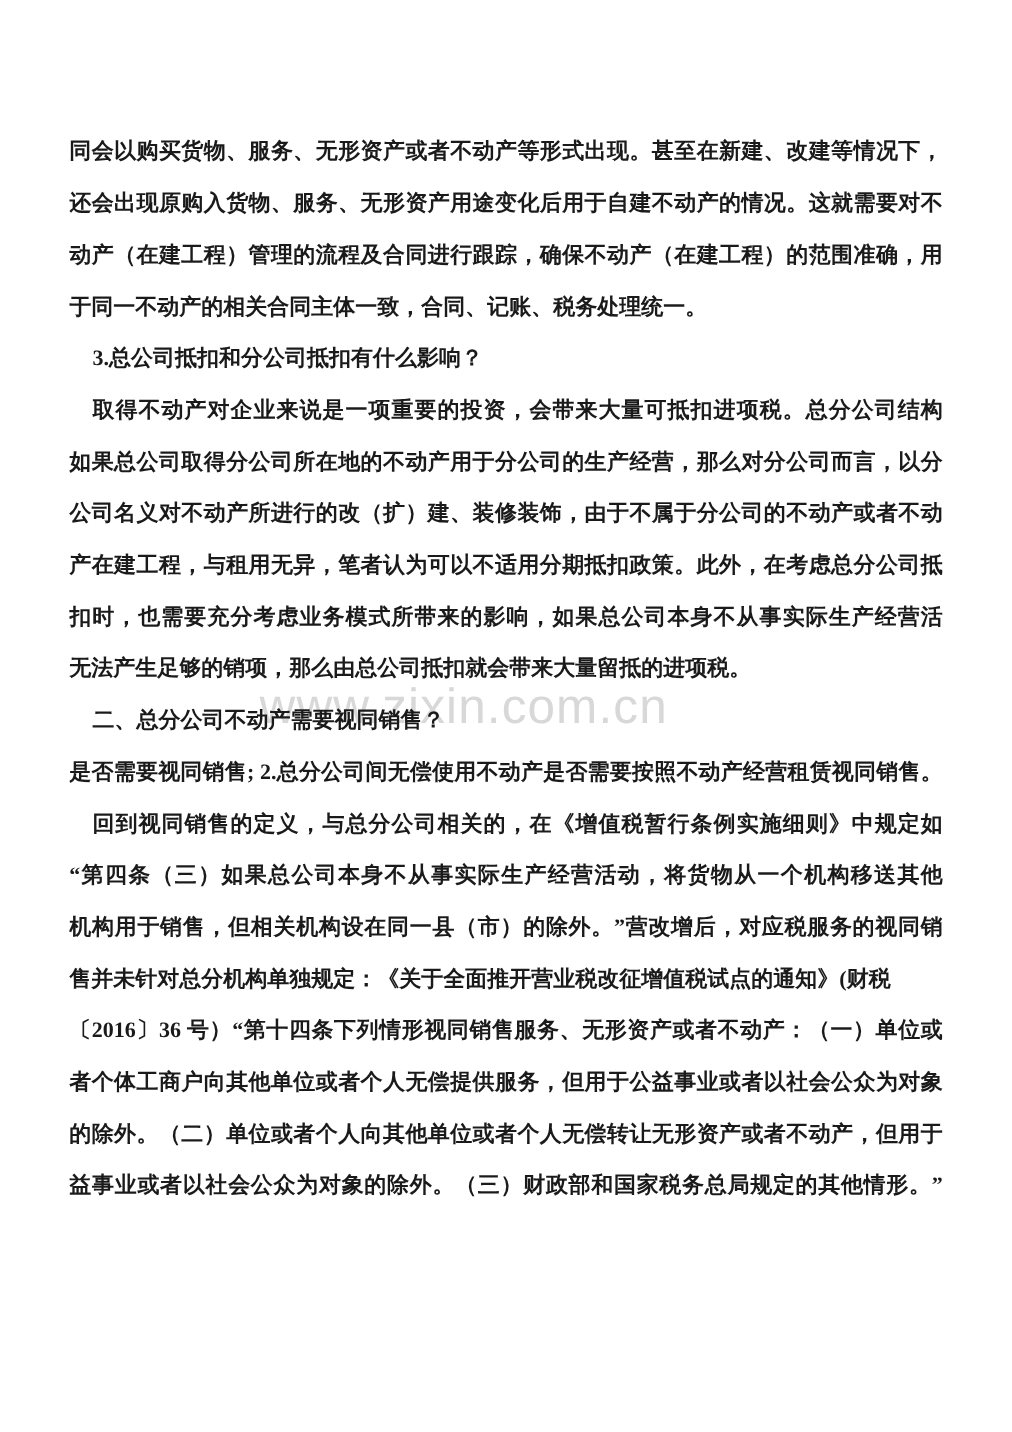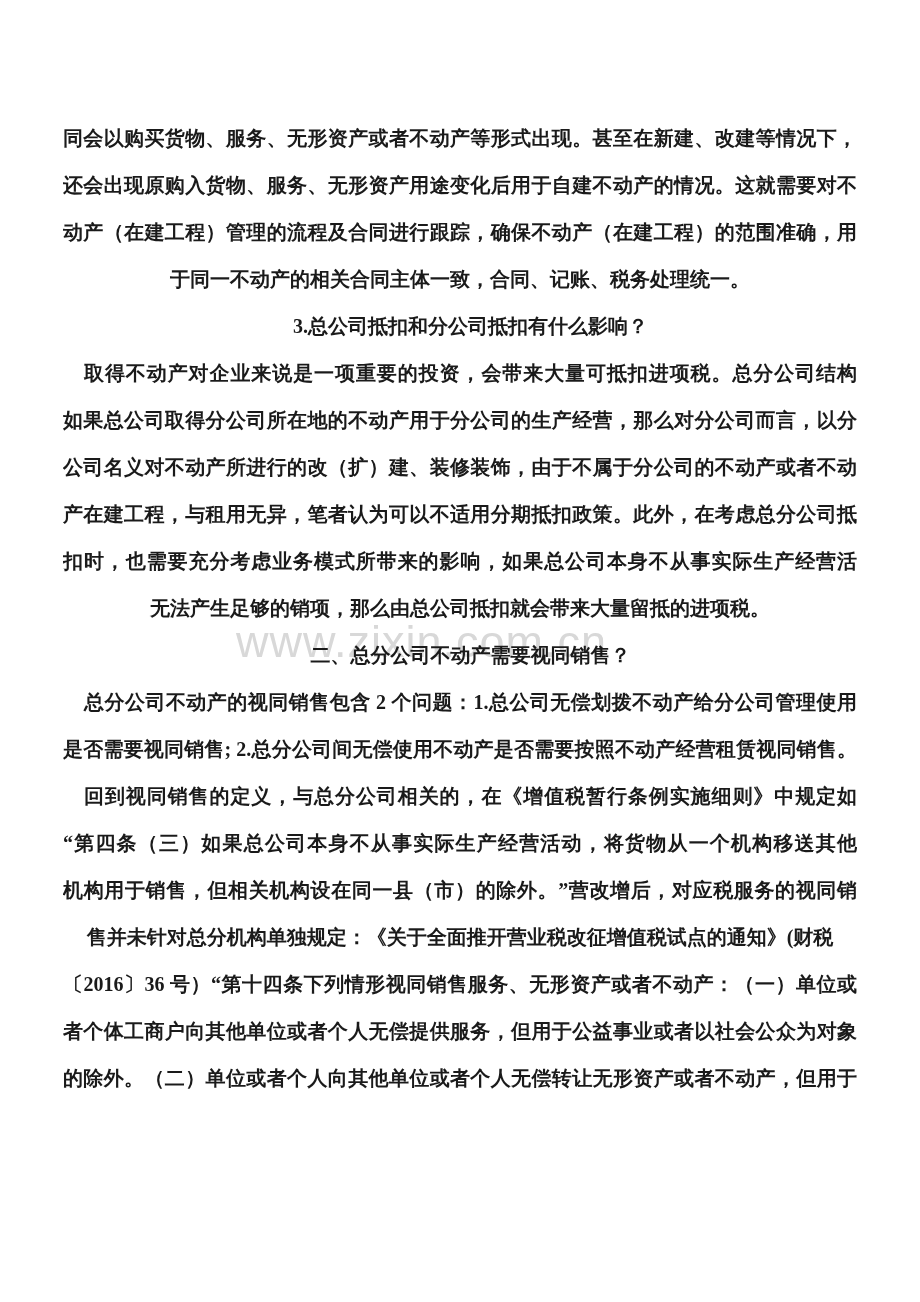--- a/index.html
+++ b/index.html
@@ -35,21 +35,20 @@
     z-index: 1;
     font-weight: bold;
   }
   .line {
     height: 47px;
     line-height: 47px;
     font-size: 20px;
     color: #1a1a1a;
     white-space: nowrap;
     overflow: hidden;
-    text-align: center;
   }
   .line.indent {
     padding-left: 21px;
   }
   .line.fill {
     white-space: normal;
     text-align: justify;
     text-align-last: justify;
   }
 </style>
@@ -66,24 +65,24 @@
     <div class="line fill">动产（在建工程）管理的流程及合同进行跟踪，确保不动产（在建工程）的范围准确，用</div>
     <div class="line">于同一不动产的相关合同主体一致，合同、记账、税务处理统一。</div>
     <div class="line indent">3.总公司抵扣和分公司抵扣有什么影响？</div>
     <div class="line indent fill">取得不动产对企业来说是一项重要的投资，会带来大量可抵扣进项税。总分公司结构下，</div>
     <div class="line fill">如果总公司取得分公司所在地的不动产用于分公司的生产经营，那么对分公司而言，以分</div>
     <div class="line fill">公司名义对不动产所进行的改（扩）建、装修装饰，由于不属于分公司的不动产或者不动</div>
     <div class="line fill">产在建工程，与租用无异，笔者认为可以不适用分期抵扣政策。此外，在考虑总分公司抵</div>
     <div class="line fill">扣时，也需要充分考虑业务模式所带来的影响，如果总公司本身不从事实际生产经营活动，</div>
     <div class="line">无法产生足够的销项，那么由总公司抵扣就会带来大量留抵的进项税。</div>
     <div class="line indent">二、总分公司不动产需要视同销售？</div>
-    <div class="line indent fill">总分公司不动产的视同销售包含 2 个问题：1.总公司无偿划拨不动产给分公司管理使用</div>
     <div class="line fill">是否需要视同销售; 2.总分公司间无偿使用不动产是否需要按照不动产经营租赁视同销售。</div>
     <div class="line indent fill">回到视同销售的定义，与总分公司相关的，在《增值税暂行条例实施细则》中规定如下：</div>
     <div class="line fill">“第四条（三）如果总公司本身不从事实际生产经营活动，将货物从一个机构移送其他</div>
     <div class="line fill">机构用于销售，但相关机构设在同一县（市）的除外。”营改增后，对应税服务的视同销</div>
     <div class="line">售并未针对总分机构单独规定：《关于全面推开营业税改征增值税试点的通知》(财税</div>
     <div class="line fill">〔2016〕36 号）“第十四条下列情形视同销售服务、无形资产或者不动产：（一）单位或</div>
     <div class="line fill">者个体工商户向其他单位或者个人无偿提供服务，但用于公益事业或者以社会公众为对象</div>
     <div class="line fill">的除外。（二）单位或者个人向其他单位或者个人无偿转让无形资产或者不动产，但用于公</div>
+    <div class="line fill">益事业或者以社会公众为对象的除外。（三）财政部和国家税务总局规定的其他情形。”</div>
   </div>
 
 </div>
 
 </body></html>

